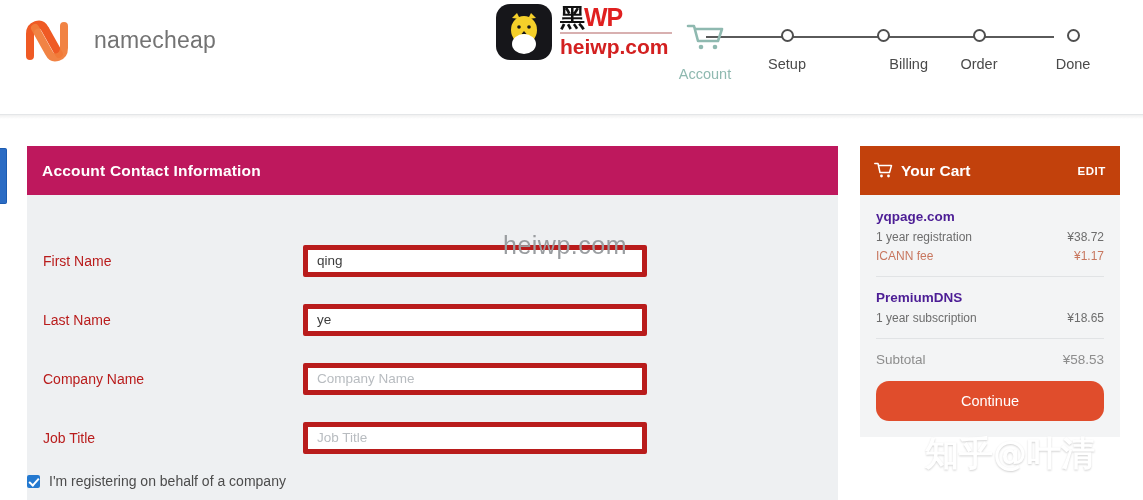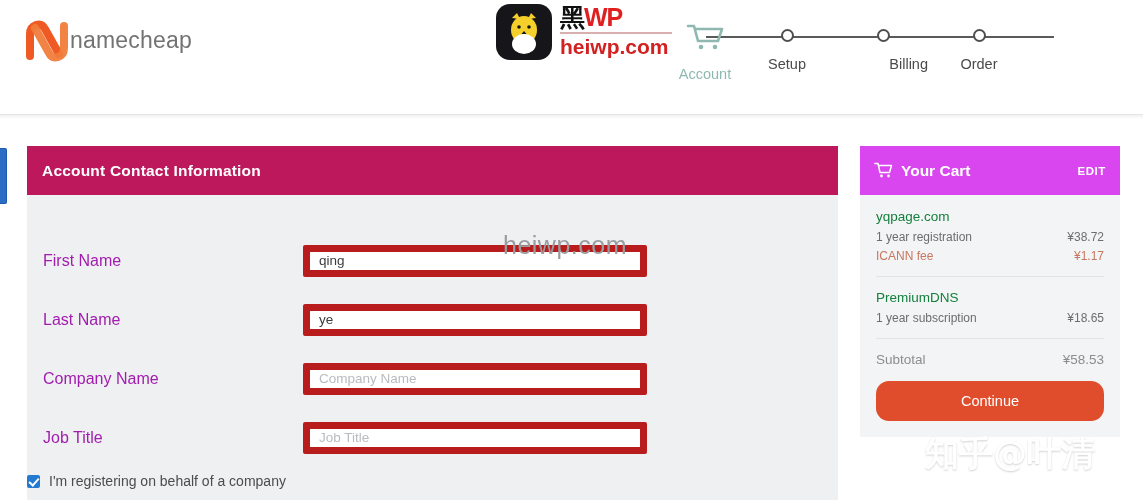--- a/index.html
+++ b/index.html
@@ -17,21 +17,21 @@
     position: absolute; left: 0; top: 0; width: 1143px; height: 115px;
     background: #ffffff;
     border-bottom: 1px solid #e4e6e8;
     z-index: 5;
   }
   .top-header::after {
     content: ""; position: absolute; left: 0; top: 115px; width: 1143px; height: 4px;
     background: linear-gradient(to bottom, rgba(0,0,0,0.06), rgba(0,0,0,0));
   }
 
-  .brand { position: absolute; left: 24px; top: 18px; display: flex; align-items: center; gap: 0; }
+  .brand { position: absolute; left: 24px; top: 18px; display: flex; align-items: center; gap: 24px; }
   .brand-logo { width: 46px; height: 44px; display: block; }
   .brand-name { font-size: 23px; color: #737373; letter-spacing: .2px; }
 
   
   .stepper {
     position: absolute; left: 672px; top: 22px; width: 420px; height: 66px;
   }
   .stepper-line {
     position: absolute; left: 34px; top: 14px; width: 348px; height: 2px; background: #5a5a5a;
   }
@@ -68,51 +68,51 @@
 
   
   .form-panel { position: absolute; left: 27px; top: 27px; width: 811px; height: 354px; background: #eef0f2; }
   .panel-header {
     height: 49px; background: #be185d; color: #ffffff;
     display: flex; align-items: center; padding-left: 15px;
     font-size: 15.5px; font-weight: bold; letter-spacing: .2px;
   }
   .form-body { padding: 36px 0 0 0; position: relative; }
   .form-row { display: flex; align-items: center; height: 59px; padding-left: 16px; }
-  .form-label { width: 260px; font-size: 16px; color: #a21caf; }
+  .form-label { width: 260px; font-size: 14px; color: #b91c1c; }
   .form-input {
     width: 344px; height: 32px; background: #ffffff;
-    border: 7px solid #b91c1c; border-radius: 2px;
+    border: 5px solid #b91c1c; border-radius: 2px;
     font-family: "Liberation Sans", sans-serif; font-size: 13.5px;
     color: #3c3c3c; padding: 0 9px; outline: none;
   }
   .form-input::placeholder { color: #b8bcc0; }
 
   .checkbox-row { display: flex; align-items: center; margin-top: 6px; }
   .cbox {
     width: 13px; height: 13px; border-radius: 2px; background: #2479d0;
     position: relative; flex: none; margin-right: 9px;
   }
   .cbox::after {
     content: ""; position: absolute; left: 4px; top: 1px; width: 4px; height: 8px;
     border: solid #ffffff; border-width: 0 2px 2px 0; transform: rotate(42deg);
   }
   .cbox-label { font-size: 14px; color: #4c4c4c; white-space: nowrap; }
 
   
   .cart-panel { position: absolute; left: 860px; top: 27px; width: 260px; background: #f3f4f5; }
   .cart-header {
-    height: 49px; background: #d946ef; color: #ffffff;
+    height: 49px; background: #c2410c; color: #ffffff;
     display: flex; align-items: center; padding: 0 14px;
   }
   .cart-icon { width: 19px; height: 17px; margin-right: 8px; flex: none; }
   .cart-title { font-size: 15.5px; font-weight: bold; flex: 1; }
   .cart-edit { font-size: 11.5px; font-weight: bold; color: #ffffff; letter-spacing: .6px; }
   .cart-body { padding: 14px 16px 0; }
-  .cart-item-name { font-size: 13.5px; font-weight: normal; color: #15803d; margin-bottom: 6px; }
+  .cart-item-name { font-size: 13.5px; font-weight: bold; color: #4c1d95; margin-bottom: 6px; }
   .cart-line { display: flex; justify-content: space-between; font-size: 12px; color: #6d6d6d; margin-bottom: 5px; }
   .cart-line.fee { color: #c8775f; }
   .cart-sep { height: 1px; background: #e1e3e5; margin: 13px 0 13px; }
   .cart-subtotal { display: flex; justify-content: space-between; font-size: 13.5px; color: #8d8d8d; }
   .cart-btn-wrap { padding: 14px 16px 16px; }
   .cart-btn {
     width: 100%; height: 40px; background: #e04d2c; border: none; border-radius: 13px;
     color: #ffffff; font-size: 14.5px; font-family: "Liberation Sans", sans-serif;
     cursor: pointer; position: relative; overflow: visible;
   }
@@ -181,20 +181,24 @@
     <div class="step s2">
       <div class="step-dot"></div>
       <div class="step-label">Billing</div>
     </div>
 
     <div class="step s3">
       <div class="step-dot"></div>
       <div class="step-label">Order</div>
     </div>
 
+    <div class="step s4">
+      <div class="step-dot"></div>
+      <div class="step-label">Done</div>
+    </div>
   </div>
 </div>
 
 <div class="main">
 
   <div class="blue-strip"></div>
 
   <div class="form-panel">
     <div class="panel-header">
       <span>Account Contact Information</span>

